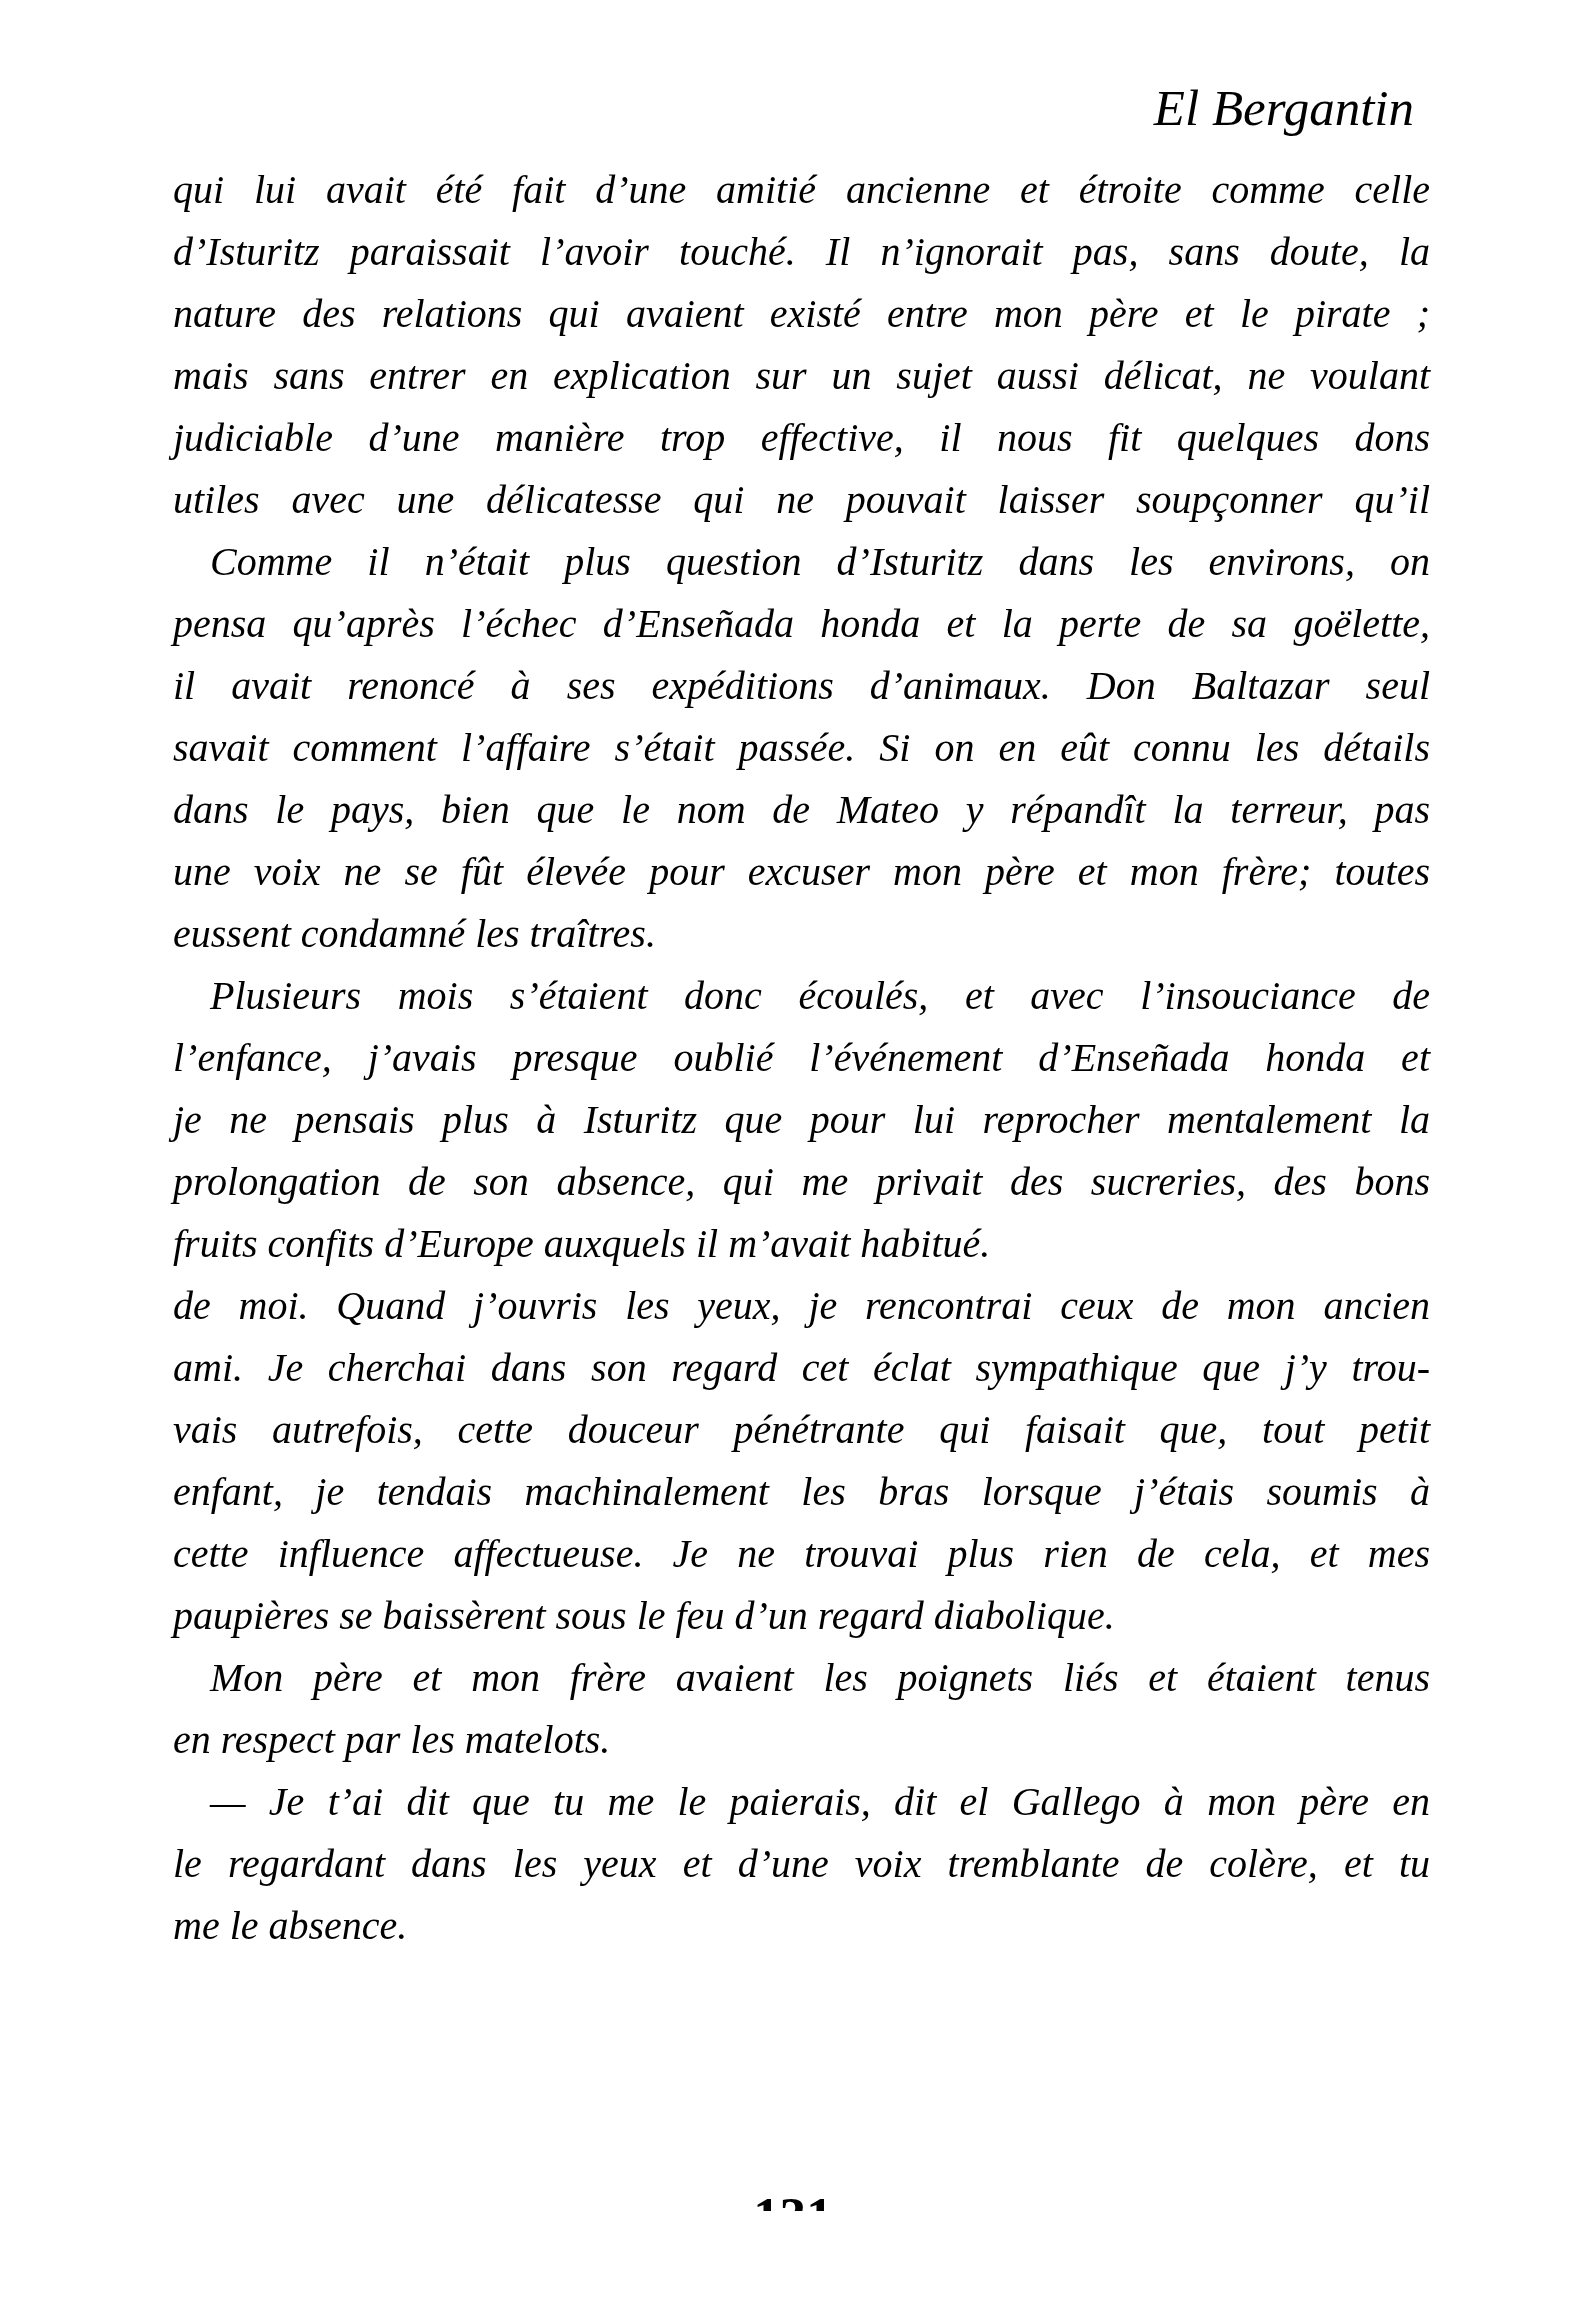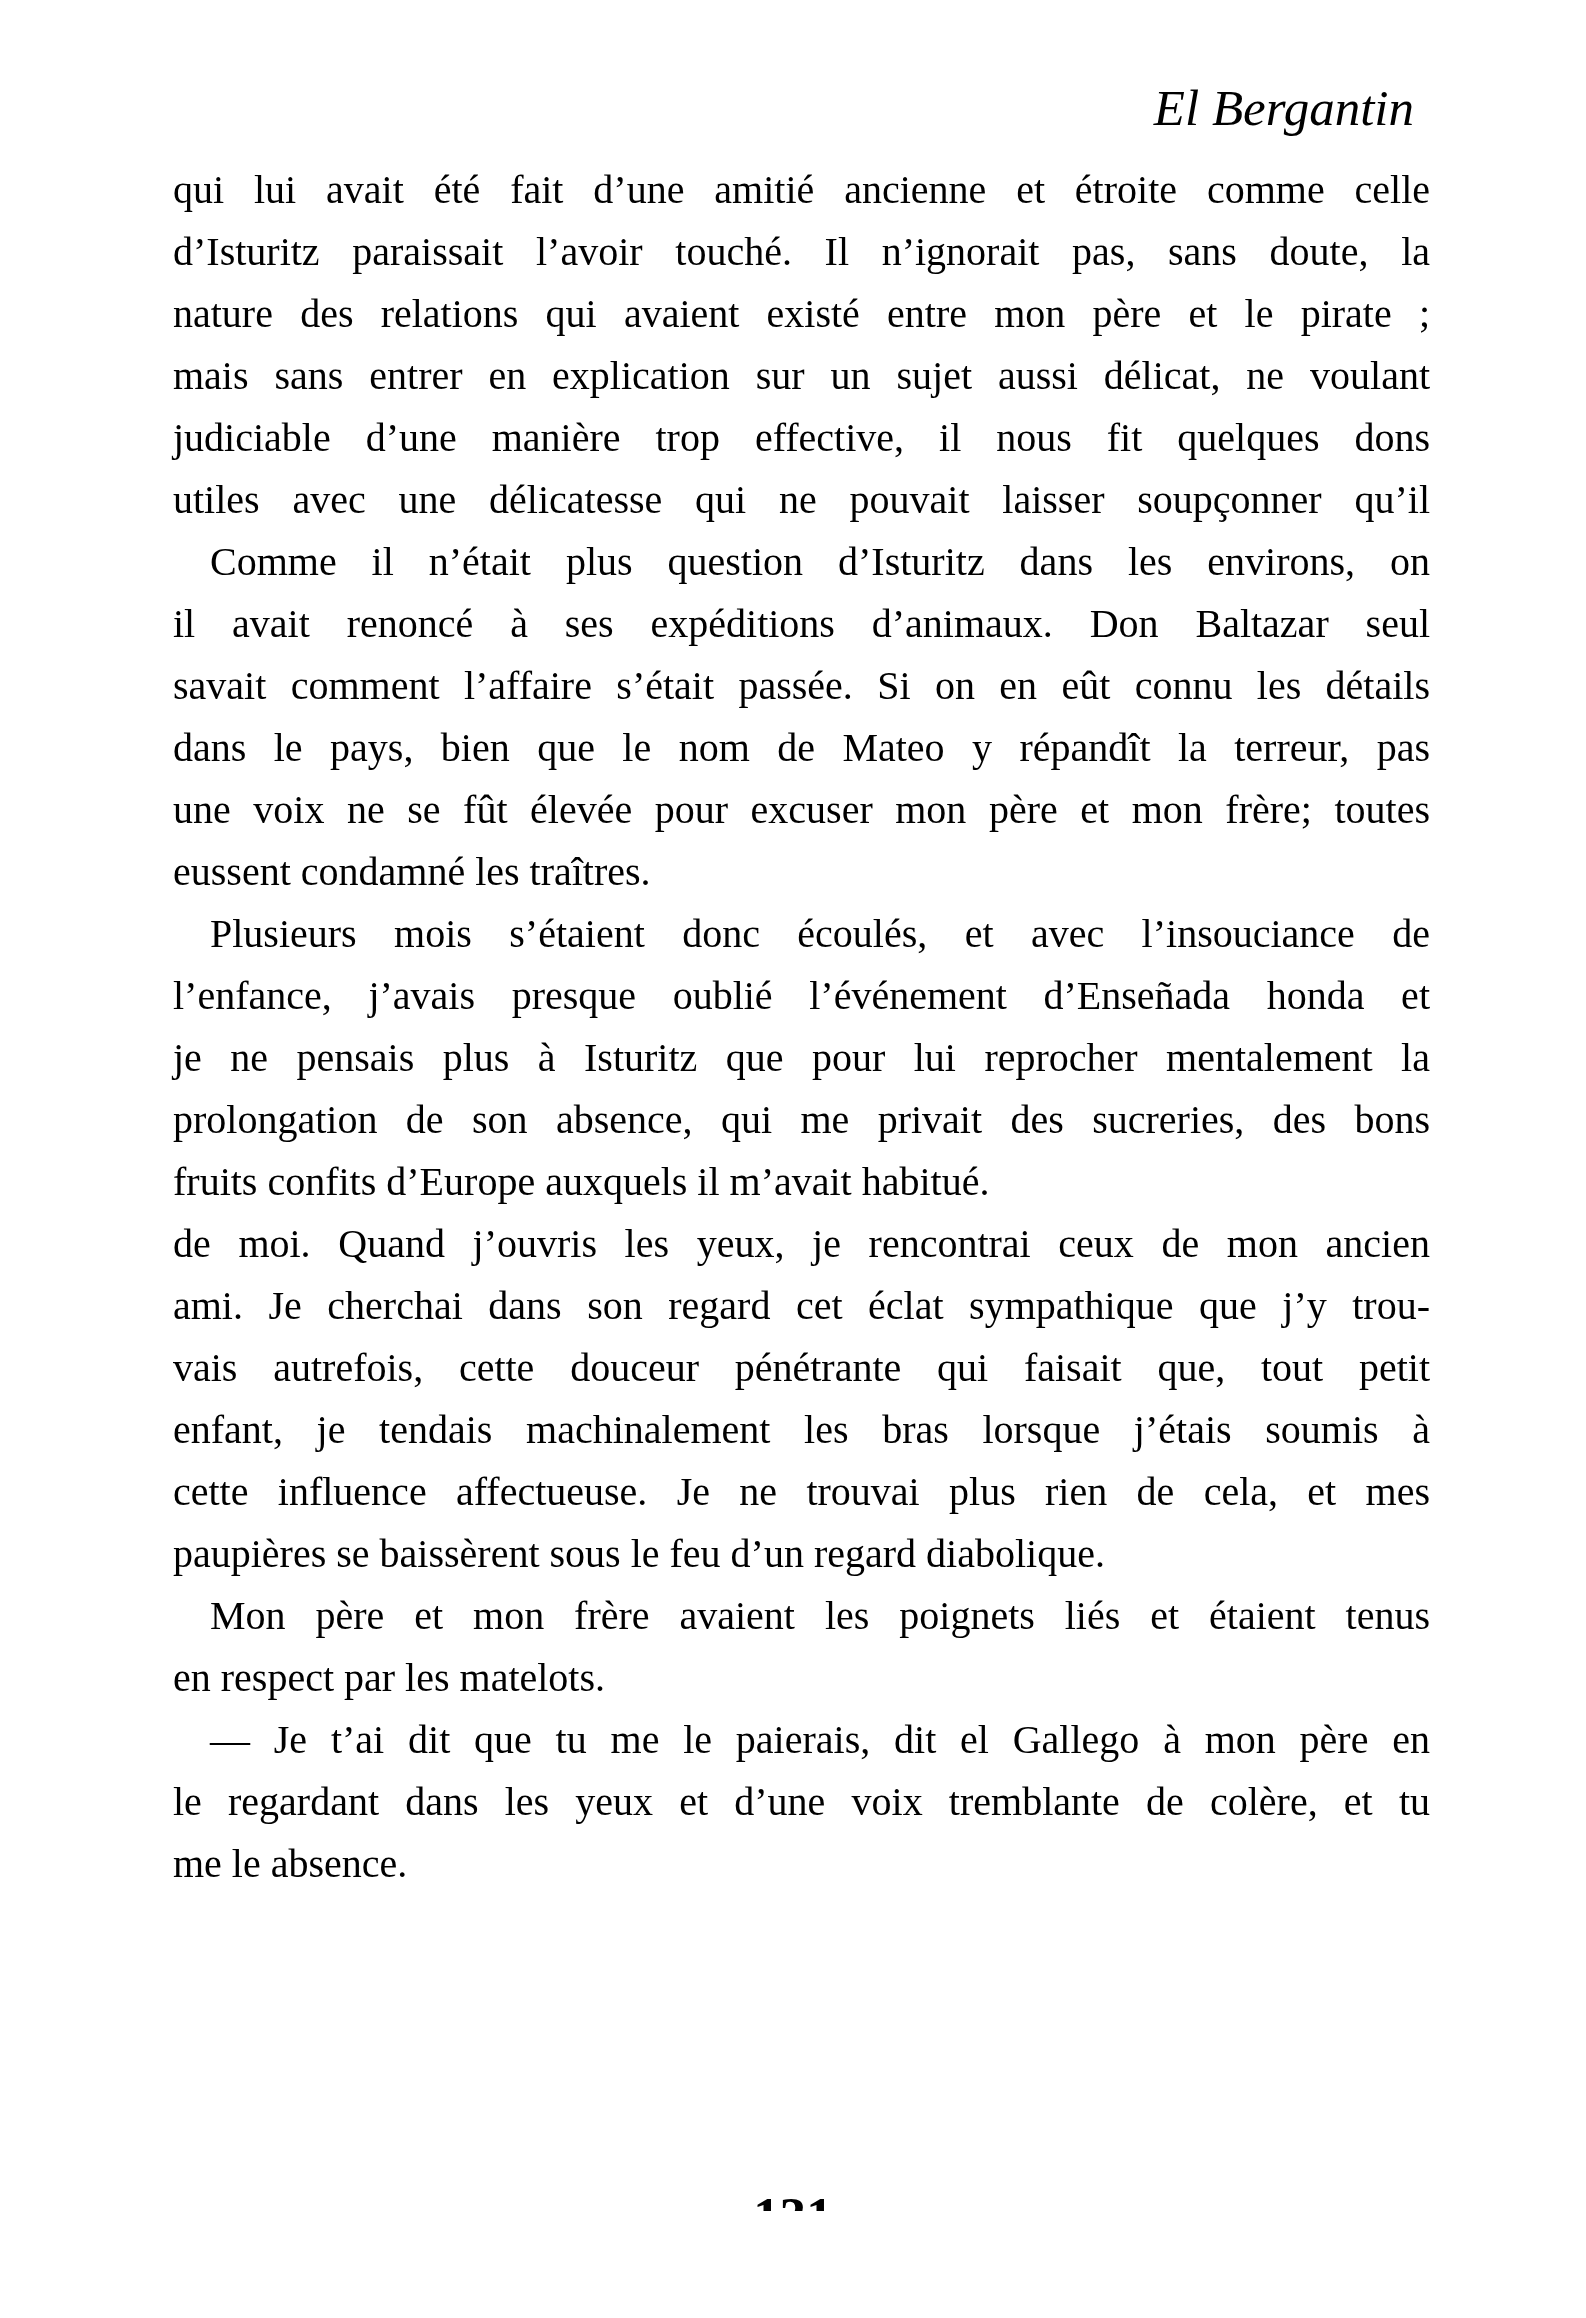--- a/index.html
+++ b/index.html
@@ -25,20 +25,21 @@
     font-style: italic;
     white-space: nowrap;
   }
   .body-text {
     position: absolute;
     top: 159px;
     left: 173px;
     width: 1257px;
     font-size: 40px;
     line-height: 62px;
+    font-style: italic;
   }
   .para {
     margin: 0;
     padding: 0;
   }
   .ln {
     text-align: justify;
     text-align-last: justify;
     white-space: nowrap;
     overflow: visible;
@@ -73,20 +74,21 @@
       <div class="ln">qui lui avait été fait d’une amitié ancienne et étroite comme celle</div>
       <div class="ln">d’Isturitz paraissait l’avoir touché. Il n’ignorait pas, sans doute, la</div>
       <div class="ln">nature des relations qui avaient existé entre mon père et le pirate ;</div>
       <div class="ln">mais sans entrer en explication sur un sujet aussi délicat, ne voulant</div>
       <div class="ln">judiciable d’une manière trop effective, il nous fit quelques dons</div>
       <div class="ln">utiles avec une délicatesse qui ne pouvait laisser soupçonner qu’il</div>
     </div>
 
     <div class="para">
       <div class="ln ind">Comme il n’était plus question d’Isturitz dans les environs, on</div>
+      <div class="ln">pensa qu’après l’échec d’Enseñada honda et la perte de sa goëlette,</div>
       <div class="ln">il avait renoncé à ses expéditions d’animaux. Don Baltazar seul</div>
       <div class="ln">savait comment l’affaire s’était passée. Si on en eût connu les détails</div>
       <div class="ln">dans le pays, bien que le nom de Mateo y répandît la terreur, pas</div>
       <div class="ln">une voix ne se fût élevée pour excuser mon père et mon frère; toutes</div>
       <div class="ln last">eussent condamné les traîtres.</div>
     </div>
 
     <div class="para">
       <div class="ln ind">Plusieurs mois s’étaient donc écoulés, et avec l’insouciance de</div>
       <div class="ln">l’enfance, j’avais presque oublié l’événement d’Enseñada honda et</div>

